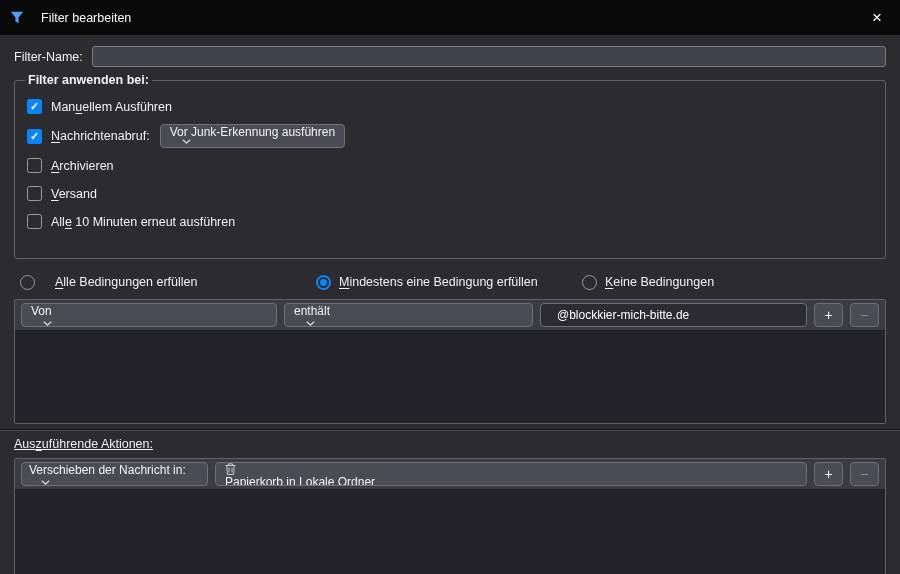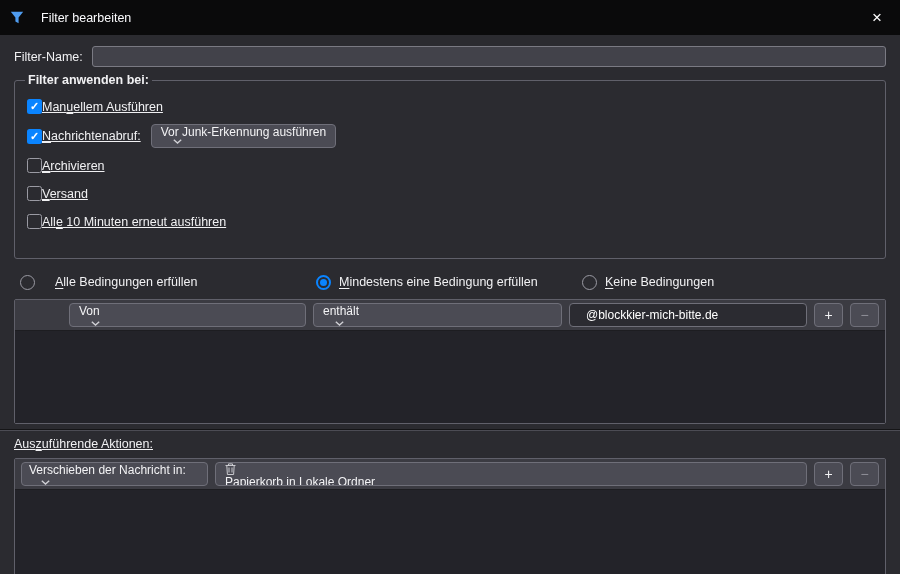--- a/index.html
+++ b/index.html
@@ -29,29 +29,29 @@
   
   fieldset.apply-group { margin: 6px 0 0 0; border: 1px solid #60606a; border-radius: 3px;
     padding: 2px 10px 26px 12px; }
   fieldset.apply-group legend { font-weight: 700; font-size: 12.5px; padding: 0 3px; margin-left: -2px; }
   .chkrow { display: flex; align-items: center; margin-top: 7px; min-height: 21px; }
   .checkbox { width: 15px; height: 15px; border-radius: 2.5px; border: 1px solid #9a9aa3;
     background: transparent; display: flex; align-items: center; justify-content: center; flex: none; }
   .checkbox.checked { border: none; background: #0a84ff; }
   .checkbox .mark { display: none; color: #fff; font-size: 11px; font-weight: 700; line-height: 1; }
   .checkbox.checked .mark { display: block; }
-  .chklabel { white-space: nowrap; text-decoration: underline; }
+  .chklabel { margin-left: 9px; white-space: nowrap; }
   .chkrow .dropdown { margin-left: 10px; }
 
   
   .dropdown { display: inline-flex; align-items: flex-start; background: #4b4b54;
     border: 1px solid #6f6f79; border-radius: 4px; height: 24px; padding: 0 9px;
     font-size: 12px; color: #f3f3f5; white-space: nowrap; overflow: hidden; flex-direction: column; }
   .dropdown .chev { margin-left: 12px; display: flex; flex: none; }
-  .dd-field { width: 237px; justify-content: space-between; margin-left: 48px; }
+  .dd-field { width: 256px; justify-content: space-between; }
   .dd-op { width: 249px; justify-content: space-between; }
   .dd-action { width: 187px; justify-content: space-between; padding: 0 7px; }
   .dd-target { flex: 1; }
   .dd-target .chev { margin-left: auto; }
   .dd-target .trash { margin-right: 7px; display: flex; flex: none; }
 
   
   .radio-row { position: relative; height: 20px; margin-top: 13px; }
   .radio-item { position: absolute; top: 0; height: 20px; display: flex; align-items: center; }
   .ri-0 { left: 6px; gap: 12px; } .ri-1 { left: 302px; } .ri-2 { left: 568px; }

